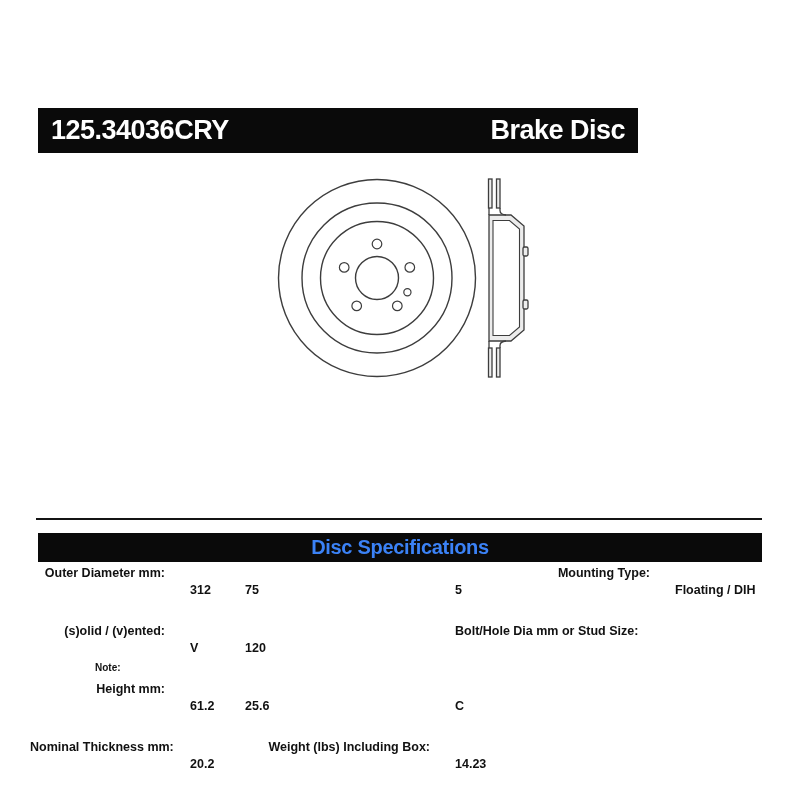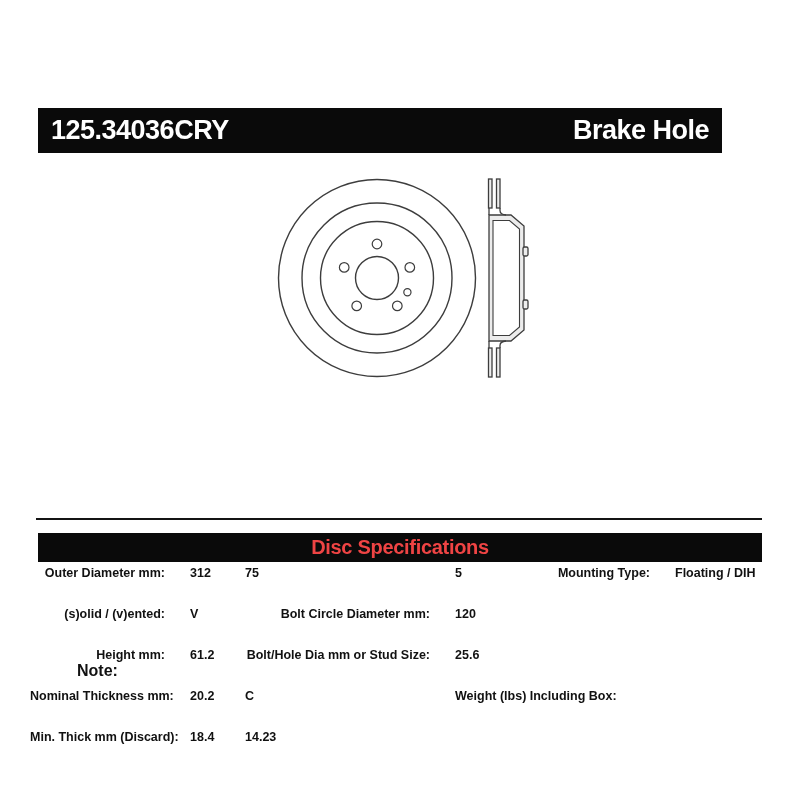--- a/index.html
+++ b/index.html
@@ -2,54 +2,54 @@
 <html><head>
 <meta charset="utf-8">
 <style>
   html,body{margin:0;padding:0;}
   body{
     width:800px;height:800px;background:#ffffff;position:relative;
     font-family:"Liberation Sans", sans-serif;color:#111;overflow:hidden;
   }
   
   .titlebar{
-    position:absolute;left:38px;top:108px;width:684px;height:45px;
+    position:absolute;left:38px;top:108px;width:600px;height:45px;
     background:#0a0a0a;color:#ffffff;display:flex;align-items:center;
     justify-content:space-between;box-sizing:border-box;padding:0 13px;
   }
   .titlebar .part{font-size:27px;font-weight:bold;letter-spacing:-0.5px;}
   .titlebar .prod{font-size:27px;font-weight:bold;letter-spacing:-0.5px;}
   
   .drawing{position:absolute;left:250px;top:168px;width:300px;height:222px;}
   
   .rule{position:absolute;left:36px;top:518px;width:726px;height:2px;background:#141414;}
   .specbar{
     position:absolute;left:38px;top:533px;width:724px;height:29px;
-    background:#0a0a0a;color:#ef4444;display:flex;align-items:center;justify-content:center;
+    background:#0a0a0a;color:#3b82f6;display:flex;align-items:center;justify-content:center;
     font-size:20px;font-weight:bold;letter-spacing:-0.3px;
   }
   .speccol{
     position:absolute;top:565px;display:grid;column-gap:6px;
     font-size:12.5px;font-weight:bold;line-height:16px;white-space:nowrap;gap:25px;
   }
   .speccol .lbl{text-align:right;}
-  .speccol .val{text-align:left;}
+  .speccol .val{text-align:left;margin-top:17px;}
   #col-left{left:30px;grid-template-columns:135px 95px;}
   #col-mid{left:245px;grid-template-columns:185px 110px;}
   #col-right{left:540px;grid-template-columns:110px 125px;}
   .note{
-    position:absolute;left:77px;top:662px;font-size:16px;font-weight:bold;
+    position:absolute;left:95px;top:662px;font-size:10px;font-weight:bold;
   }
 </style>
 </head>
 <body>
 
 <div class="titlebar">
   <span class="part">125.34036CRY</span>
-  <span class="prod">Brake Hole</span>
+  <span class="prod">Brake Disc</span>
 </div>
 
 <svg class="drawing" viewBox="250 168 300 222" xmlns="http://www.w3.org/2000/svg">
 
   <g fill="none" stroke="#3d3d3d" stroke-width="1.4">
     <circle cx="377" cy="278" r="98.5"></circle>
     <circle cx="377" cy="278" r="75"></circle>
     <circle cx="377" cy="278" r="56.5"></circle>
     <circle cx="377" cy="278" r="21.5"></circle>
     <g stroke-width="1.2">
@@ -94,21 +94,20 @@
   <div class="val">61.2</div>
   <div class="lbl">Nominal Thickness mm:</div>
   <div class="val">20.2</div>
   <div class="lbl">Min. Thick mm (Discard):</div>
   <div class="val">18.4</div>
 </div>
 
 <div class="speccol" id="col-mid">
   <div class="val">75</div>
   <div class="val">5</div>
-  <div class="lbl">Bolt Circle Diameter mm:</div>
   <div class="val">120</div>
   <div class="lbl">Bolt/Hole Dia mm or Stud Size:</div>
   <div class="val">25.6</div>
   <div class="val">C</div>
   <div class="lbl">Weight (lbs) Including Box:</div>
   <div class="val">14.23</div>
 </div>
 
 <div class="speccol" id="col-right">
   <div class="lbl">Mounting Type:</div>

